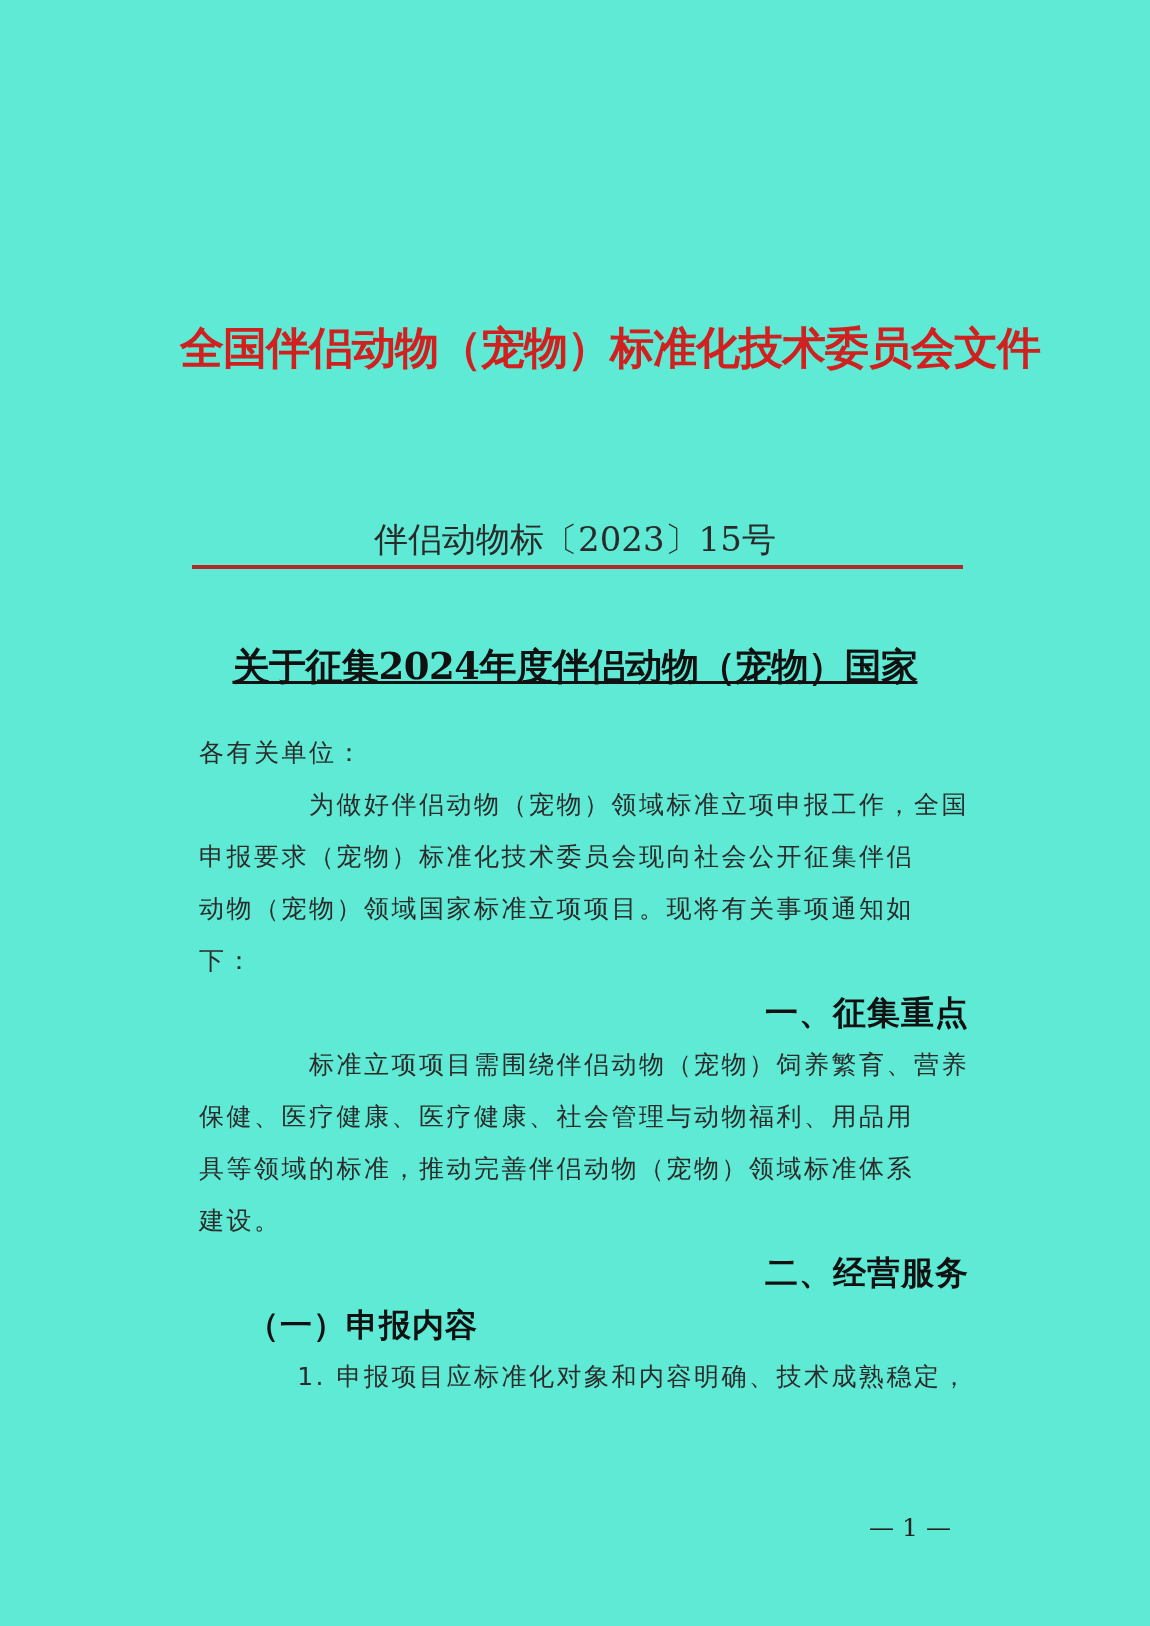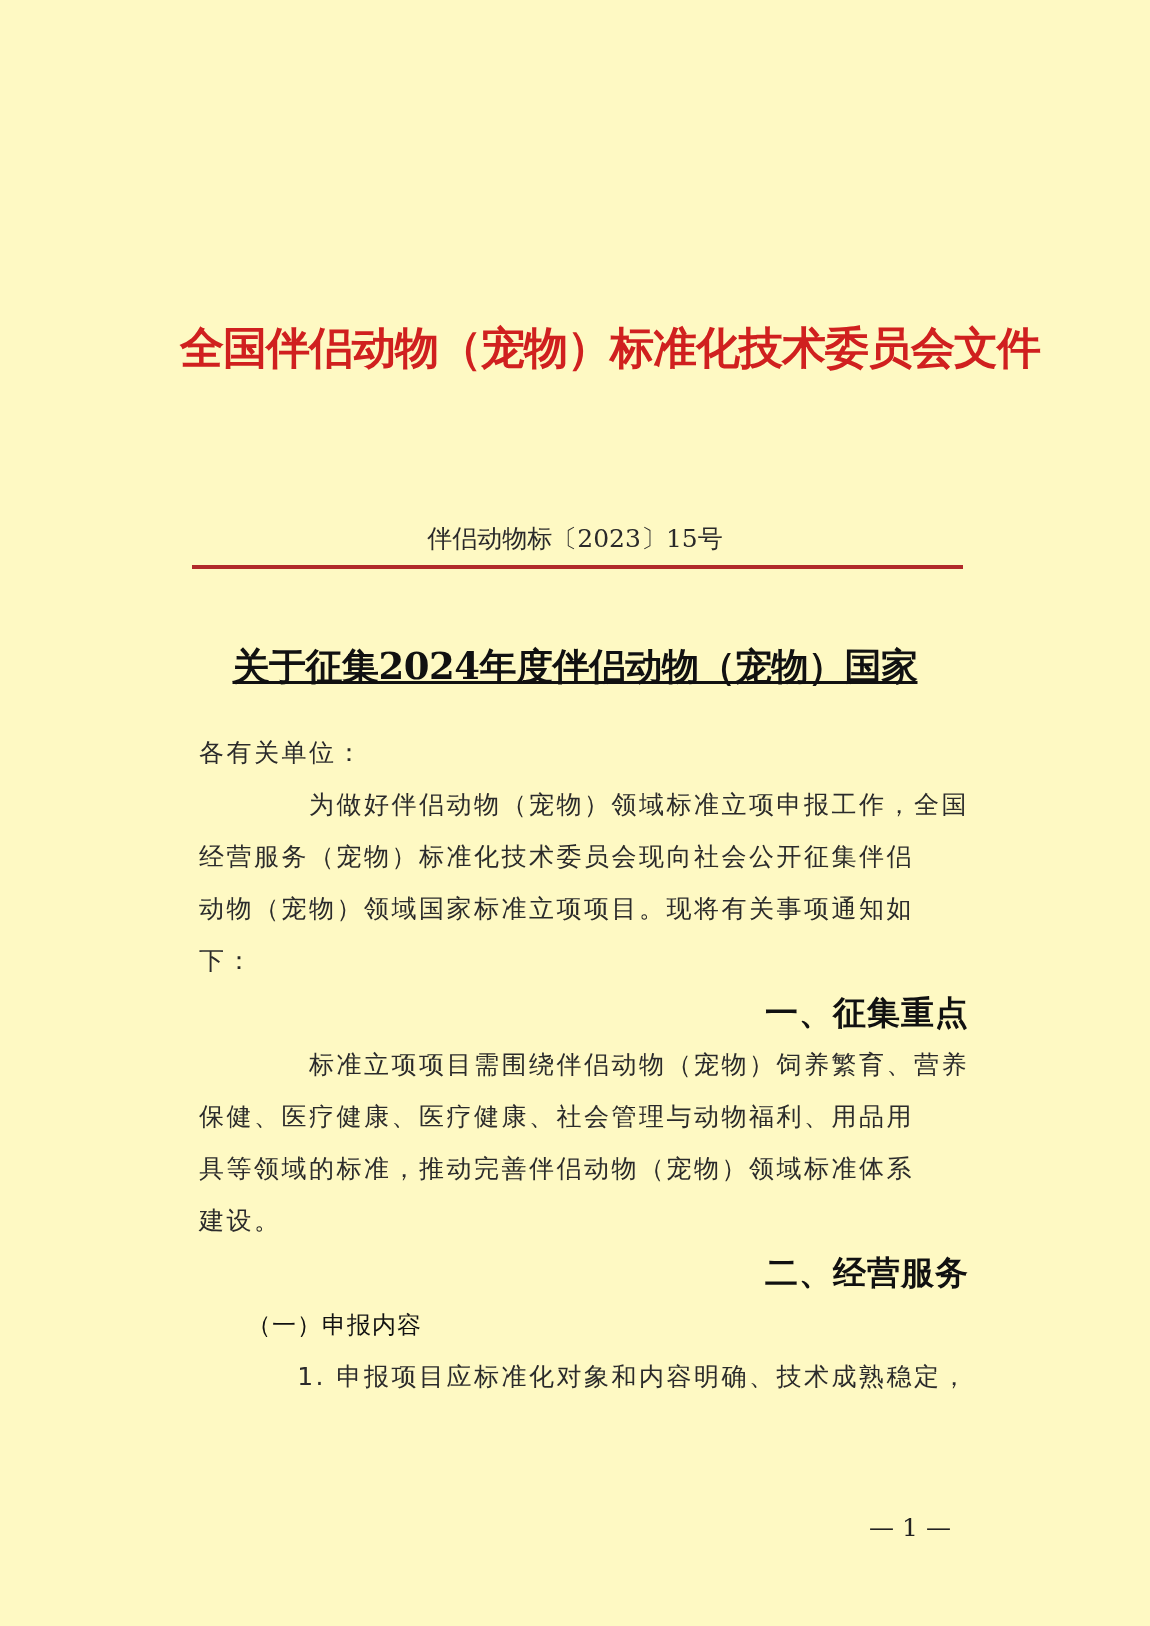--- a/index.html
+++ b/index.html
@@ -13,21 +13,21 @@
       position: relative;
       overflow: hidden;
       font-family: "DejaVu Serif", serif;
       color: #1a1a1a;
     }
     .page {
       position: absolute;
       left: 0; top: 0;
       width: 1150px;
       height: 1626px;
-      background: #fef9c3;
+      background: #5eead4;
     }
     .header-title {
       position: absolute;
       left: 180px;
       top: 318px;
       width: 790px;
       text-align: center;
       font-family: "DejaVu Serif", serif;
       font-weight: bold;
       font-size: 44px;
@@ -36,21 +36,21 @@
       letter-spacing: -1px;
       white-space: nowrap;
     }
     .doc-number {
       position: absolute;
       left: 180px;
       top: 522px;
       width: 790px;
       text-align: center;
       font-family: "DejaVu Serif", serif;
-      font-size: 25px;
+      font-size: 34px;
       line-height: 34px;
       color: #2a2a2a;
       white-space: nowrap;
     }
     .red-rule {
       position: absolute;
       left: 192px;
       top: 565px;
       width: 771px;
       height: 4px;
@@ -83,24 +83,24 @@
     }
     .body-text .line { display: block; white-space: nowrap; height: 52px; }
     .indent { padding-left: 58px; text-align: right; }
     .heading {
       font-weight: bold;
       color: #111111;
       letter-spacing: 1px;
       font-size: 33px;
     }
     .subheading {
-      font-weight: normal;
+      font-weight: bold;
       color: #111111;
       letter-spacing: 1px;
-      font-size: 24px;
+      font-size: 32px;
       padding-left: 62px;
     }
     .page-number {
       position: absolute;
       left: 855px;
       top: 1513px;
       width: 110px;
       text-align: center;
       font-family: "DejaVu Serif", serif;
       font-size: 25px;
@@ -121,21 +121,21 @@
   <div class="red-rule"></div>
 
   <div class="notice-title">
     <span class="line">关于征集2024年度伴侣动物（宠物）国家</span>
   </div>
 
   <div class="body-text" style="top: 727px;">
     <span class="line">各有关单位：</span>
 
     <span class="line indent">为做好伴侣动物（宠物）领域标准立项申报工作，全国</span>
-    <span class="line">经营服务（宠物）标准化技术委员会现向社会公开征集伴侣</span>
+    <span class="line">申报要求（宠物）标准化技术委员会现向社会公开征集伴侣</span>
     <span class="line">动物（宠物）领域国家标准立项项目。现将有关事项通知如</span>
     <span class="line">下：</span>
 
     <span class="line indent heading">一、征集重点</span>
     <span class="line indent">标准立项项目需围绕伴侣动物（宠物）饲养繁育、营养</span>
     <span class="line">保健、医疗健康、医疗健康、社会管理与动物福利、用品用</span>
     <span class="line">具等领域的标准，推动完善伴侣动物（宠物）领域标准体系</span>
     <span class="line">建设。</span>
 
     <span class="line indent heading">二、经营服务</span>

